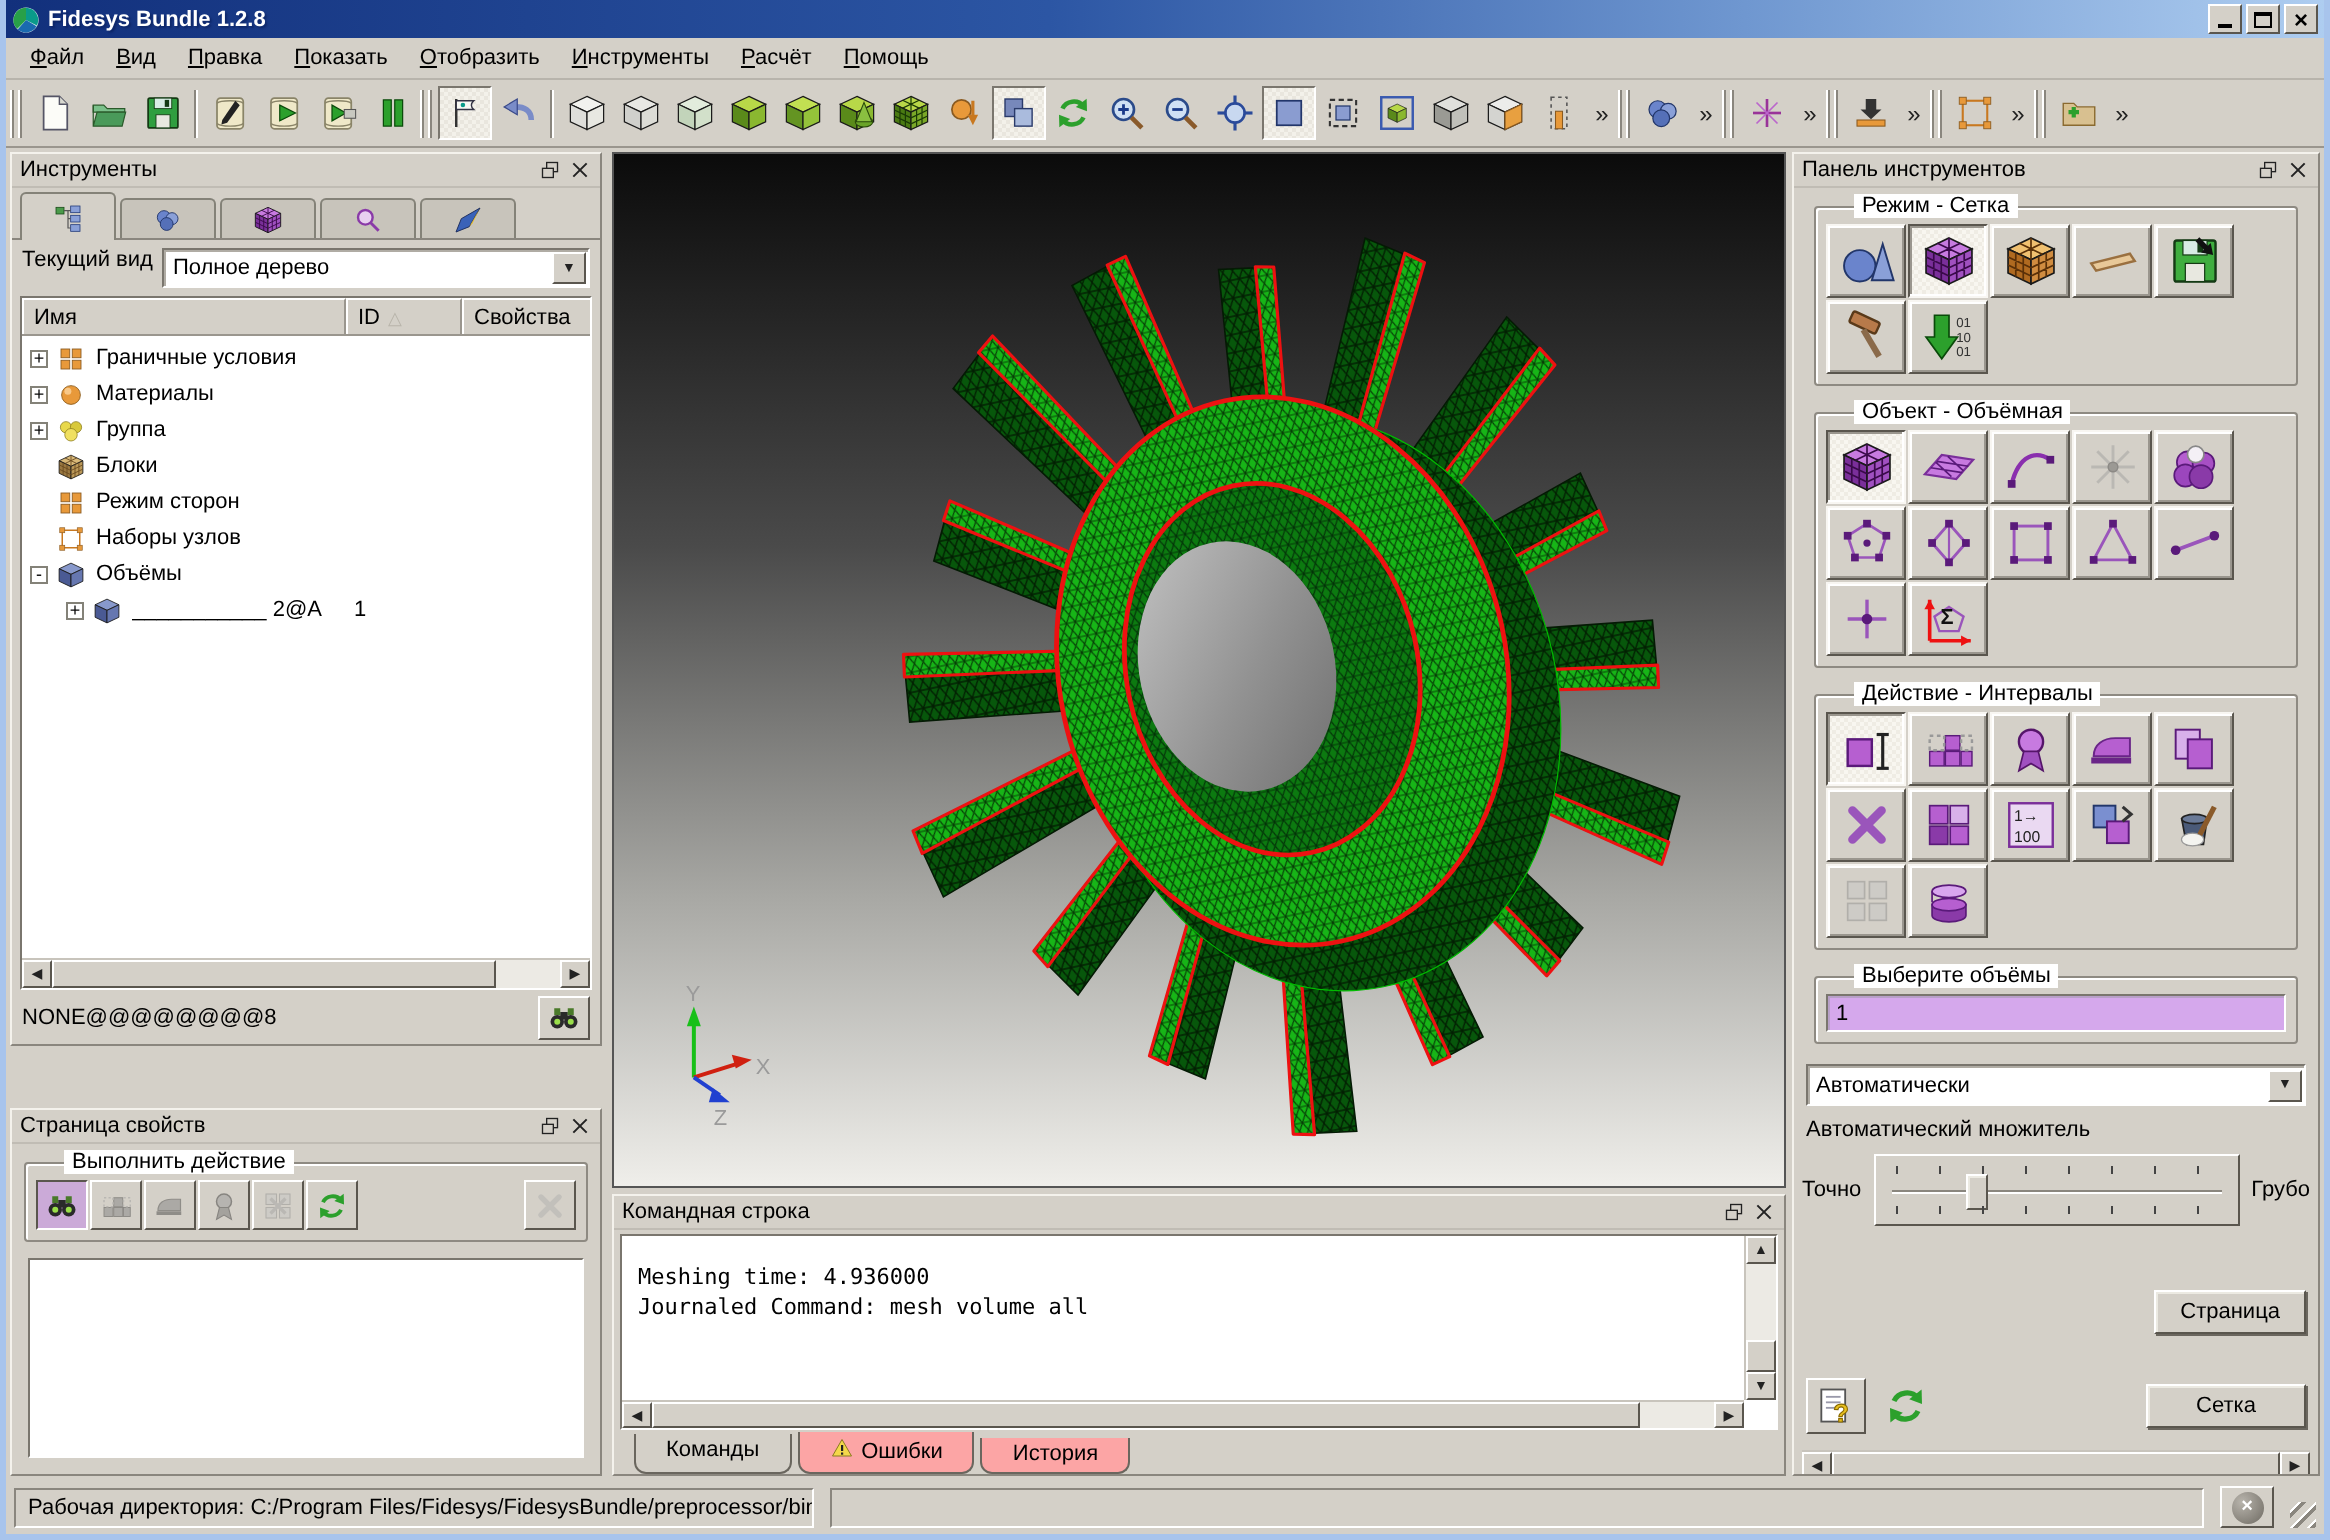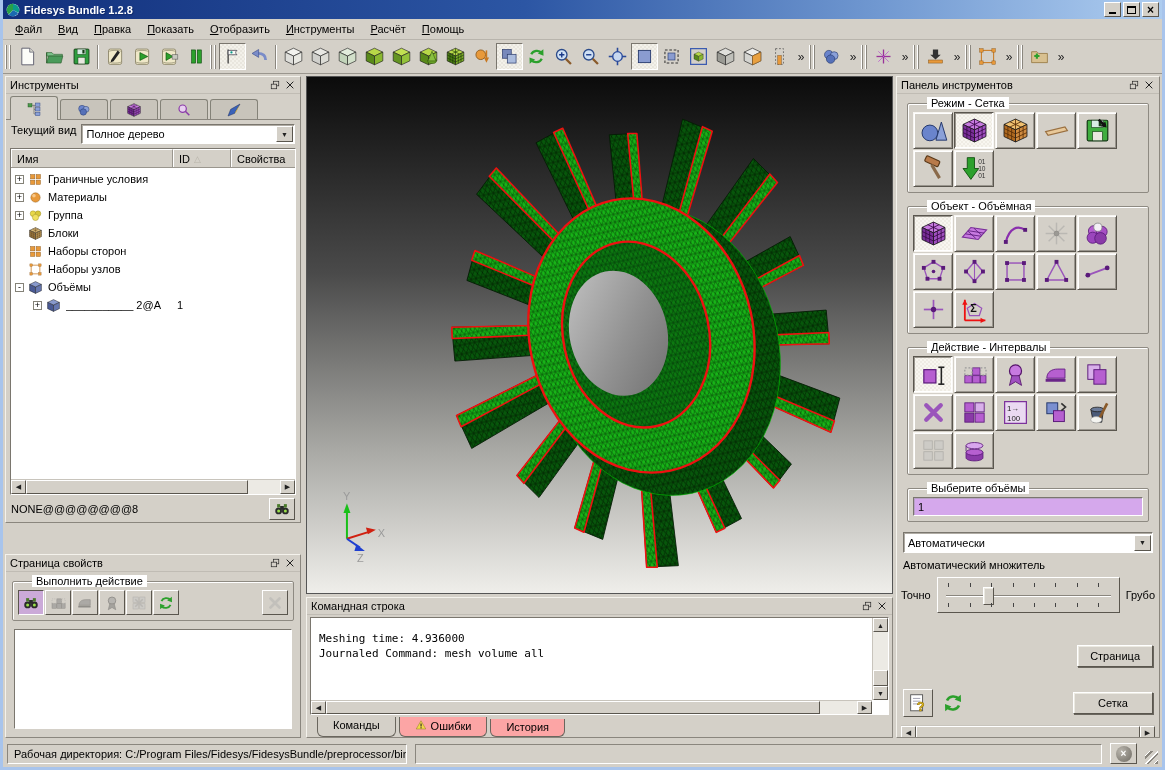--- a/index.html
+++ b/index.html
@@ -724,21 +724,21 @@
               <div class="trow" data-indent="0">
                 <span class="texp" data-exp=""></span>
                 <span class="tico" data-icon="tree-grid-orange"><svg viewBox="0 0 24 24" preserveAspectRatio="xMidYMid meet">
                     <g fill="#e8993a" stroke="#8a5a20" stroke-width="0.7">
                       <rect x="4" y="4" width="7" height="7"></rect>
                       <rect x="13" y="4" width="7" height="7"></rect>
                       <rect x="4" y="13" width="7" height="7"></rect>
                       <rect x="13" y="13" width="7" height="7"></rect>
                     </g>
                   </svg></span>
-                <span class="tlabel">Наборы сторон</span>
+                <span class="tlabel">Режим сторон</span>
                 <span class="tid"></span>
               </div>
 
               <div class="trow" data-indent="0">
                 <span class="texp" data-exp=""></span>
                 <span class="tico" data-icon="tree-frame-nodes"><svg viewBox="0 0 24 24" preserveAspectRatio="xMidYMid meet">
                     <rect x="5" y="5" width="14" height="14" fill="none" stroke="#c87820" stroke-width="1.2"></rect>
                     <g fill="#e8993a" stroke="#8a5a20" stroke-width="0.5">
                       <rect x="3" y="3" width="4" height="4"></rect>
                       <rect x="17" y="3" width="4" height="4"></rect>

